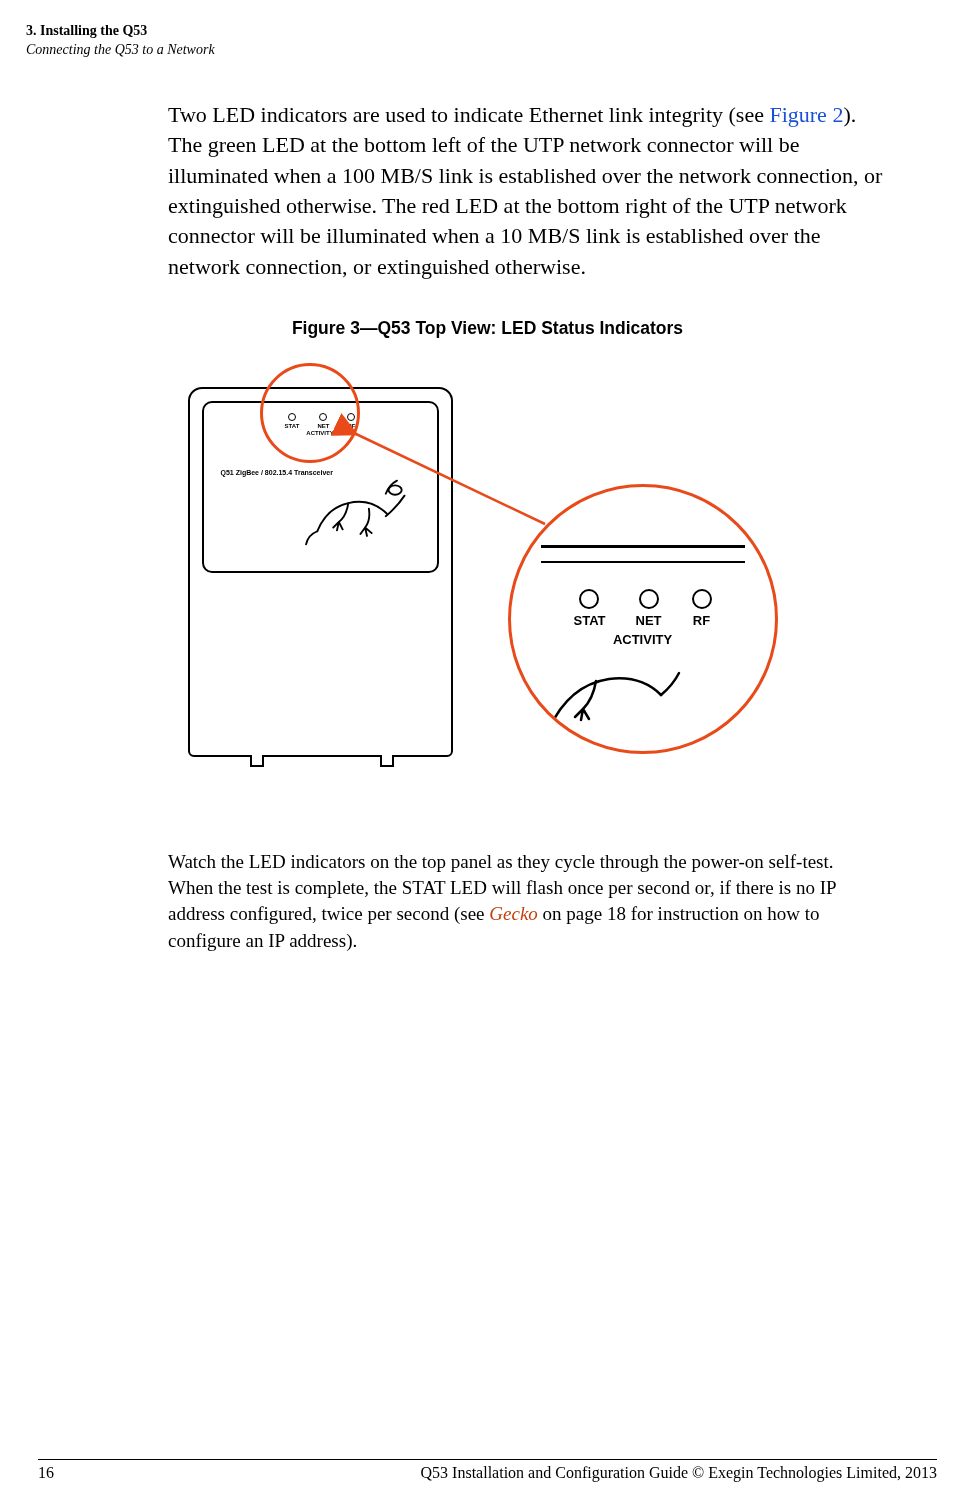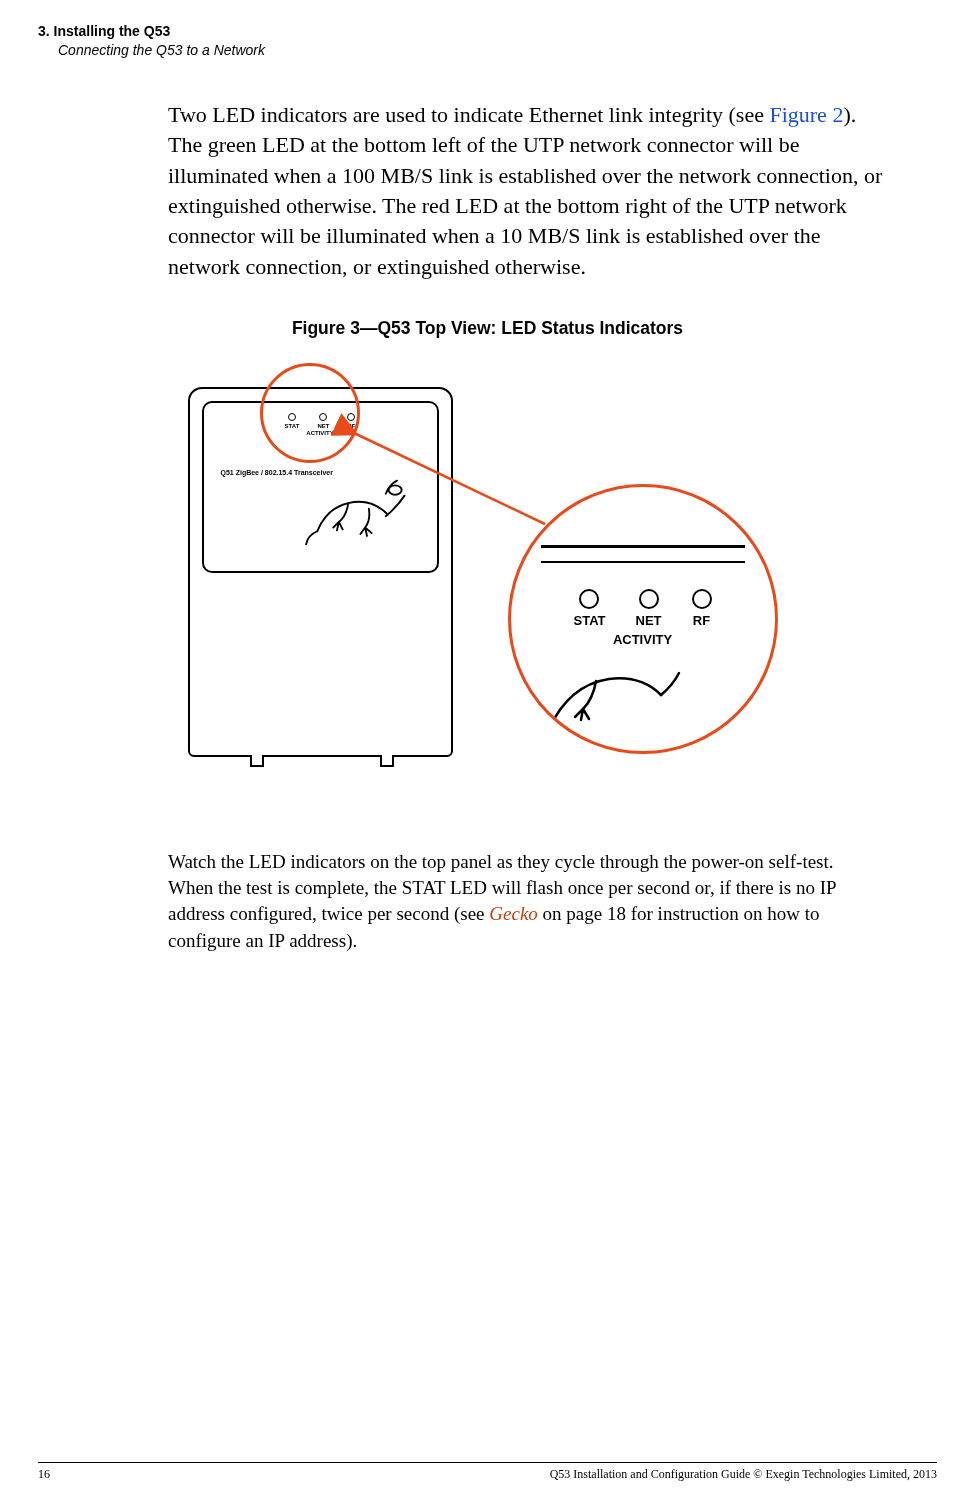--- a/index.html
+++ b/index.html
@@ -6,27 +6,27 @@
     body {
       width: 975px;
       height: 1512px;
       font-family: "Times New Roman", Times, serif;
       background: #fff;
       color: #000;
       position: relative;
       padding: 0;
     }
     .header-section {
-      padding: 22px 0 0 38px;
-      font-family: Liberation Sans, sans-serif;
+      padding: 22px 0 0 26px;
+      font-family: Liberation Serif, serif;
       font-size: 14px;
       line-height: 1.35;
     }
     .header-bold { font-weight: 700; }
-    .header-italic { font-style: italic; margin-left: 20px; }
+    .header-italic { font-style: italic; }
     .para-1 {
       margin: 40px 92px 0 168px;
       font-size: 22px;
       line-height: 1.38;
       text-align: left;
     }
     .figure-link { color: #1a4fd6; }
     .figure-caption {
       margin: 36px 0 8px 0;
       text-align: center;
@@ -182,21 +182,21 @@
       padding: 0 38px;
     }
     .footer-line {
       border-top: 1px solid #000;
       margin-bottom: 4px;
     }
     .footer-row {
       display: flex;
       justify-content: space-between;
       font-family: "Times New Roman", serif;
-      font-size: 12px;
+      font-size: 16px;
     }
   </style>
 </head>
 <body>
 
 <div class="header-section">
   <div class="header-bold">3. Installing the Q53</div>
   <div class="header-italic">Connecting the Q53 to a Network</div>
 </div>
 

